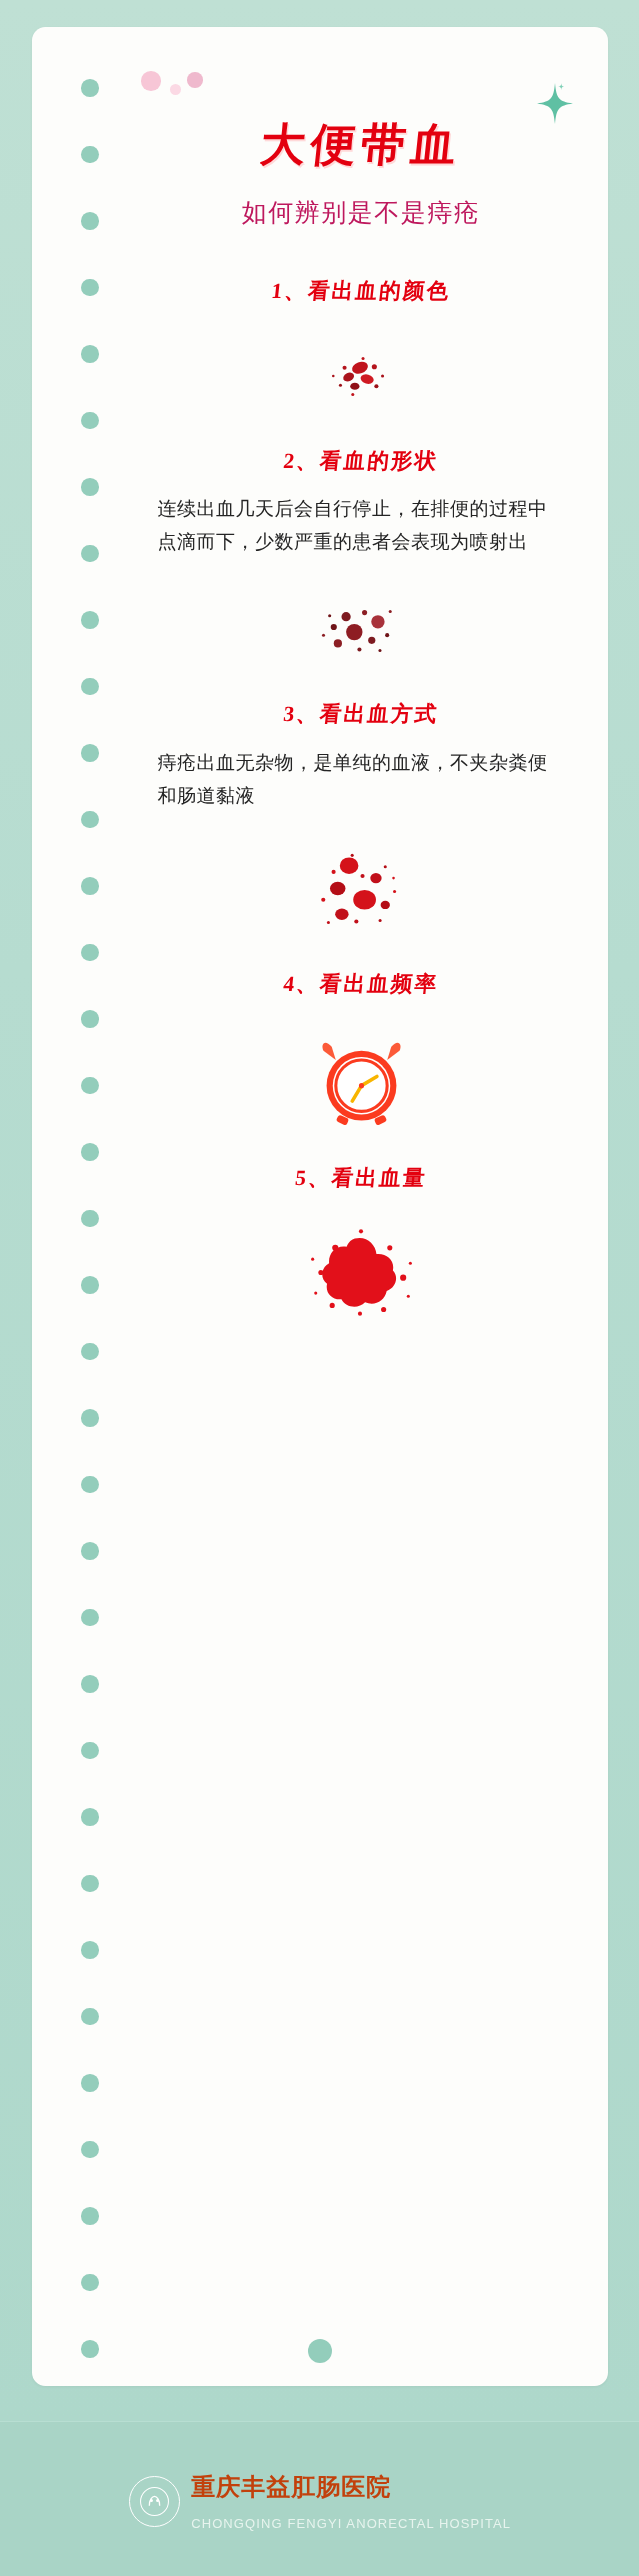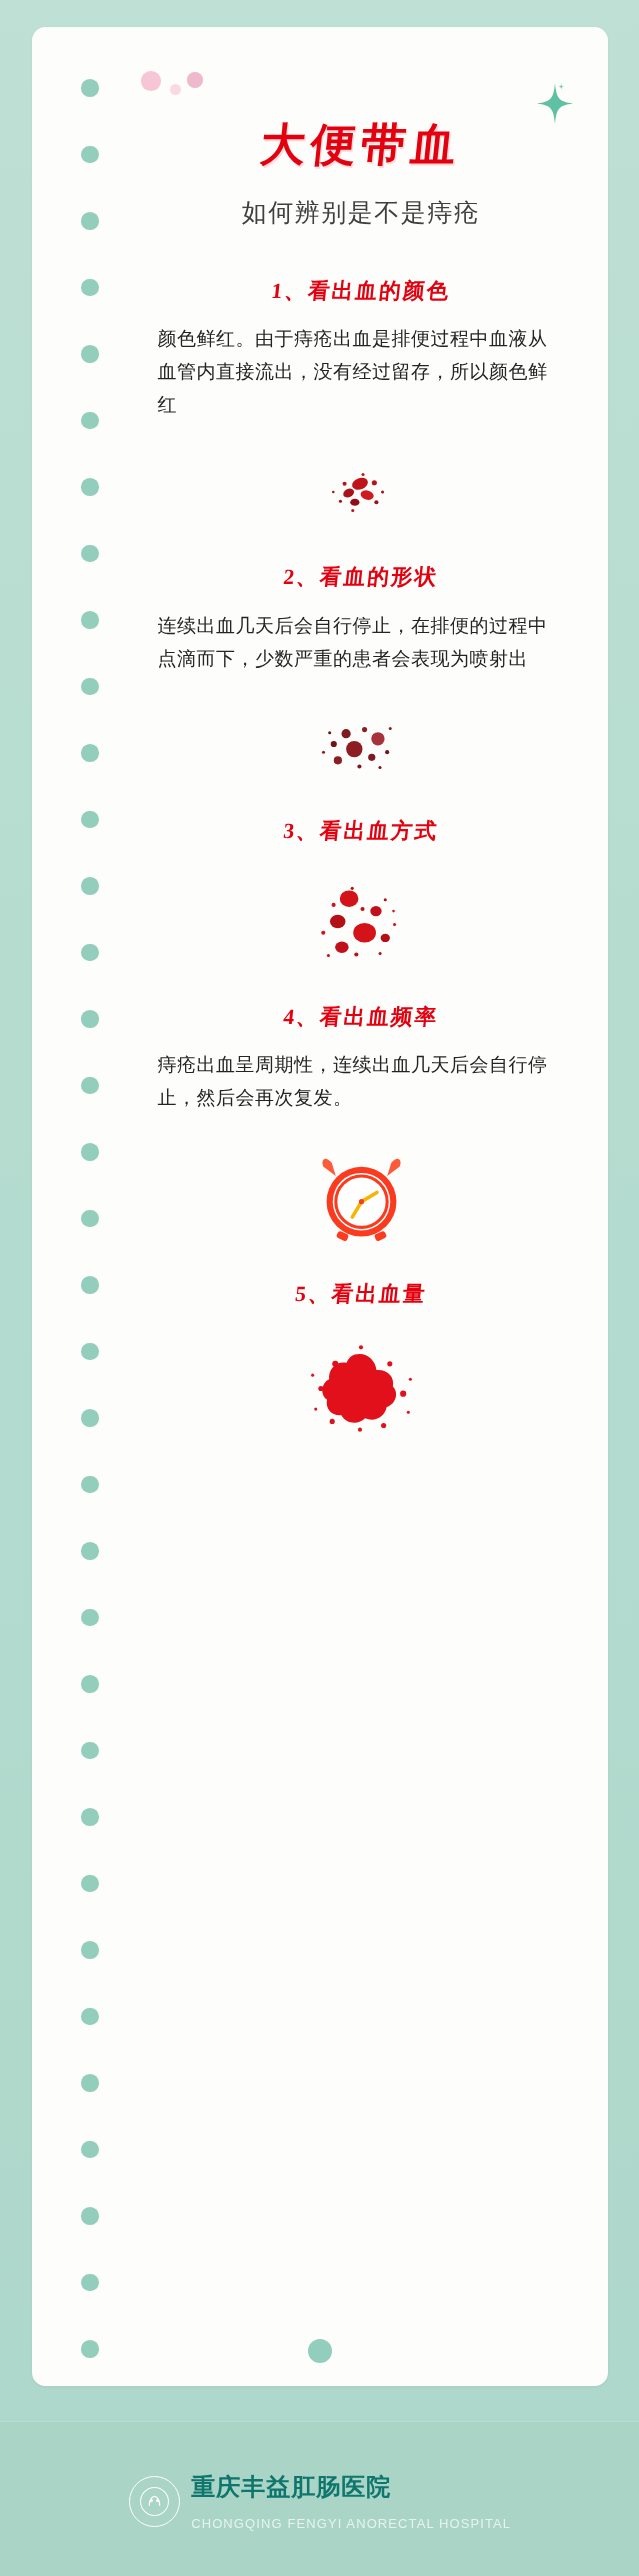--- a/index.html
+++ b/index.html
@@ -87,21 +87,21 @@
     font-size: 45px;
     letter-spacing: 5.2px;
     color: #e3000f;
     text-shadow: 1.5px 1.5px 0 #ffd9d9;
     transform: skewX(-6deg);
   }
   .subtitle {
     margin-top: 20.6px;
     text-align: center;
     font-size: 25px;
-    color: #404040;
+    color: #be185d;
     letter-spacing: 1.5px;
   }
   .section {
     margin-top: 0;
   }
   .sec-head {
     text-align: center;
     color: #e3000f;
     font-family: "Liberation Serif", serif;
     font-weight: bold;
@@ -146,21 +146,21 @@
     border: 1.5px solid #ffffff;
     display: flex;
     align-items: center;
     justify-content: center;
     margin-right: 11.3px;
     color: #ffffff;
     font-size: 20.6px;
     font-family: "Liberation Serif", serif;
   }
   .footer-text .cn {
-    color: #0f766e;
+    color: #c2410c;
     font-size: 24px;
     letter-spacing: 1px;
     font-weight: bold;
   }
   .footer-text .en {
     color: #e7f4ee;
     font-size: 13px;
     letter-spacing: 1.1px;
     margin-top: 13px;
   }
@@ -222,21 +222,20 @@
       <path d="M12 4 C13 12 14 14 22 15 C14 16 13 18 12 26 C11 18 10 16 2 15 C10 14 11 12 12 4 Z" fill="#7fd0b6" transform="translate(40,-2) scale(0.6)"></path>
     </svg>
 
     <div class="content">
 
       <div class="title">大便带血</div>
       <div class="subtitle">如何辨别是不是痔疮</div>
 
       <div class="section" style="margin-top:47px;">
         <div class="sec-head">1、看出血的颜色</div>
-        <div class="sec-body">颜色鲜红。由于痔疮出血是排便过程中血液从血管内直接流出，没有经过留存，所以颜色鲜红</div>
         <div class="figure" style="margin-top:32px;">
           <svg width="124" height="77" viewBox="0 0 240 150">
             <ellipse cx="118" cy="60" rx="16" ry="11" fill="#c0141c" transform="rotate(-20 118 60)"></ellipse>
             <ellipse cx="96" cy="78" rx="11" ry="8" fill="#a9121a" transform="rotate(-25 96 78)"></ellipse>
             <ellipse cx="132" cy="82" rx="13" ry="9" fill="#cf1a22" transform="rotate(15 132 82)"></ellipse>
             <ellipse cx="108" cy="96" rx="9" ry="7" fill="#8f0f16"></ellipse>
             <circle cx="146" cy="58" r="5" fill="#b4141c"></circle>
             <circle cx="88" cy="60" r="4" fill="#b4141c"></circle>
             <circle cx="150" cy="96" r="4" fill="#9c1018"></circle>
             <circle cx="80" cy="94" r="3" fill="#9c1018"></circle>
@@ -265,20 +264,21 @@
             <circle cx="146" cy="116" r="4" fill="#7d1b20"></circle>
             <circle cx="206" cy="42" r="3" fill="#8c1f24"></circle>
             <circle cx="76" cy="88" r="3" fill="#8c1f24"></circle>
             <circle cx="186" cy="118" r="3" fill="#6f1418"></circle>
           </svg>
         </div>
       </div>
 
       <div class="section" style="margin-top:30px;">
         <div class="sec-head">3、看出血方式</div>
+        <div class="sec-body">痔疮出血无杂物，是单纯的血液，不夹杂粪便和肠道黏液</div>
         <div class="figure" style="margin-top:32px;">
           <svg width="155" height="93" viewBox="0 0 300 180">
             <ellipse cx="126" cy="42" rx="18" ry="16" fill="#d4121a"></ellipse>
             <ellipse cx="178" cy="66" rx="11" ry="10" fill="#c1101a"></ellipse>
             <ellipse cx="104" cy="86" rx="15" ry="13" fill="#b40e16"></ellipse>
             <ellipse cx="156" cy="108" rx="22" ry="19" fill="#d4121a"></ellipse>
             <ellipse cx="112" cy="136" rx="13" ry="11" fill="#c1101a"></ellipse>
             <ellipse cx="196" cy="118" rx="9" ry="8" fill="#b40e16"></ellipse>
             <circle cx="96" cy="54" r="4" fill="#d4121a"></circle>
             <circle cx="152" cy="62" r="4" fill="#c1101a"></circle>
@@ -289,21 +289,20 @@
             <circle cx="214" cy="92" r="3" fill="#d4121a"></circle>
             <circle cx="86" cy="152" r="3" fill="#c1101a"></circle>
             <circle cx="132" cy="22" r="3" fill="#b40e16"></circle>
             <circle cx="212" cy="66" r="2.5" fill="#d4121a"></circle>
           </svg>
         </div>
       </div>
 
       <div class="section" style="margin-top:30px;">
         <div class="sec-head">4、看出血频率</div>
-        <div class="sec-body">痔疮出血呈周期性，连续出血几天后会自行停止，然后会再次复发。</div>
         <div class="figure" style="margin-top:30px;">
           <svg width="113" height="103" viewBox="0 0 220 200">
             <path d="M52 36 C38 20 30 32 36 44 L60 62 Z" fill="#fc5a38"></path>
             <path d="M168 36 C182 20 190 32 184 44 L160 62 Z" fill="#fc5a38"></path>
             <circle cx="110" cy="112" r="68" fill="#fb3b1f"></circle>
             <circle cx="110" cy="112" r="56" fill="#ffffff"></circle>
             <circle cx="110" cy="112" r="50" fill="none" stroke="#fb3b1f" stroke-width="6"></circle>
             <line x1="110" y1="112" x2="140" y2="94" stroke="#f8b500" stroke-width="7" stroke-linecap="round"></line>
             <line x1="110" y1="112" x2="92" y2="142" stroke="#f8b500" stroke-width="7" stroke-linecap="round"></line>
             <circle cx="110" cy="112" r="5" fill="#fb3b1f"></circle>

